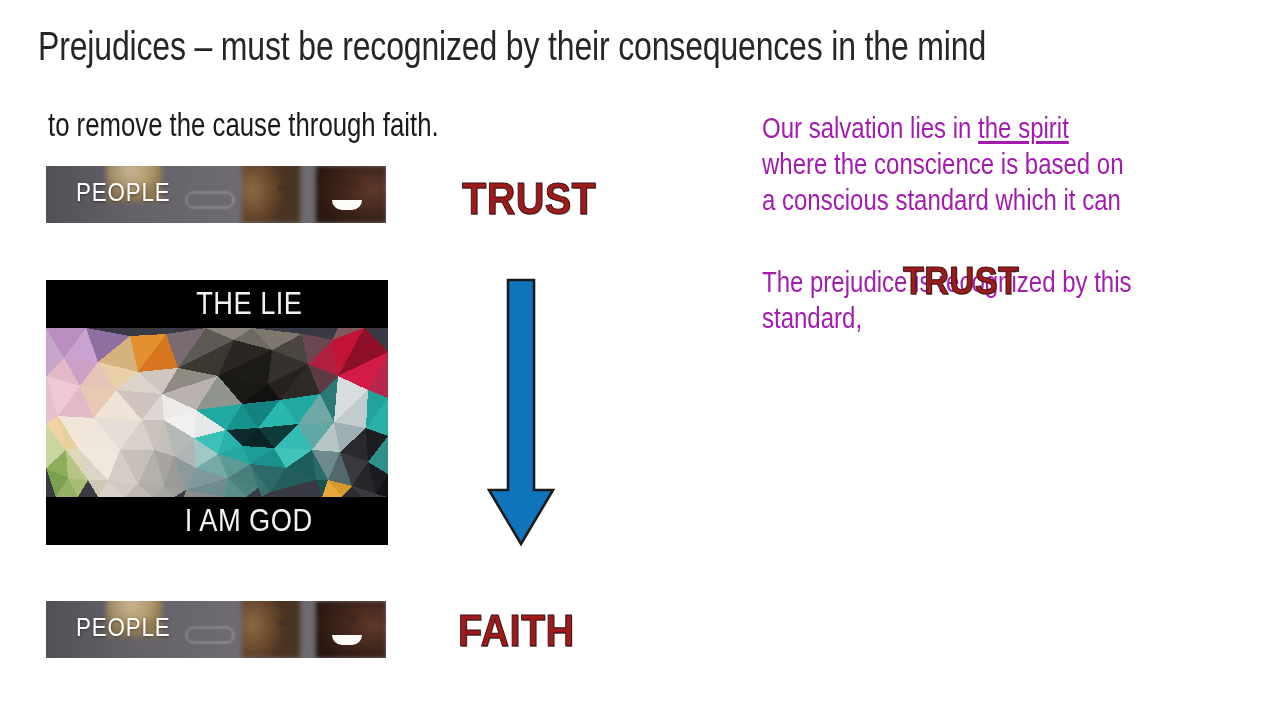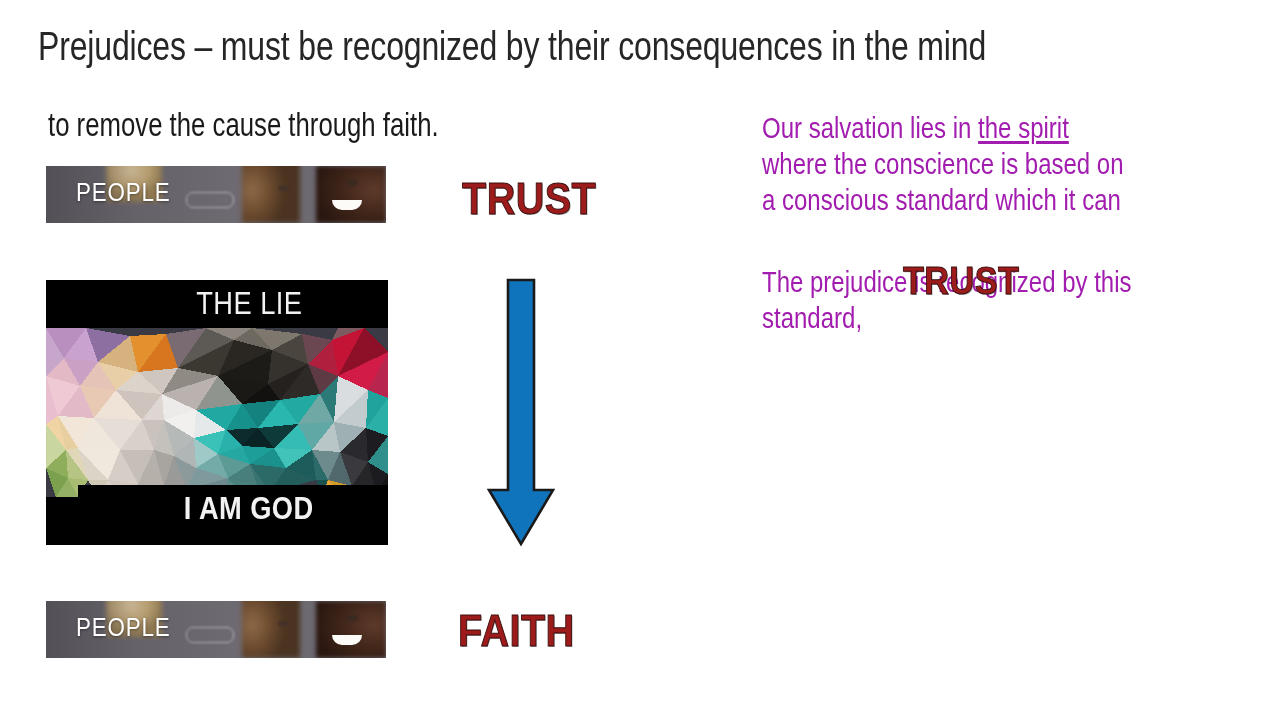--- a/index.html
+++ b/index.html
@@ -152,21 +152,21 @@
     width: 342px;
     height: 48px;
     background: #000000;
     z-index: 3;
     display: flex;
     align-items: center;
     justify-content: center;
     margin-left: 32px;
   }
   .lie-band.top { top: 0; }
-  .lie-band.bottom { bottom: 12px; font-weight: bold; }
+  .lie-band.bottom { bottom: 0; }
   .lie-band span {
     font-family: "Liberation Sans Narrow", "Liberation Sans", sans-serif;
     font-size: 31px;
     line-height: 40px;
     color: #f2f2f2;
     letter-spacing: 0.5px;
     transform: scaleX(0.88);
   }
   .eye-img {
     position: absolute;

